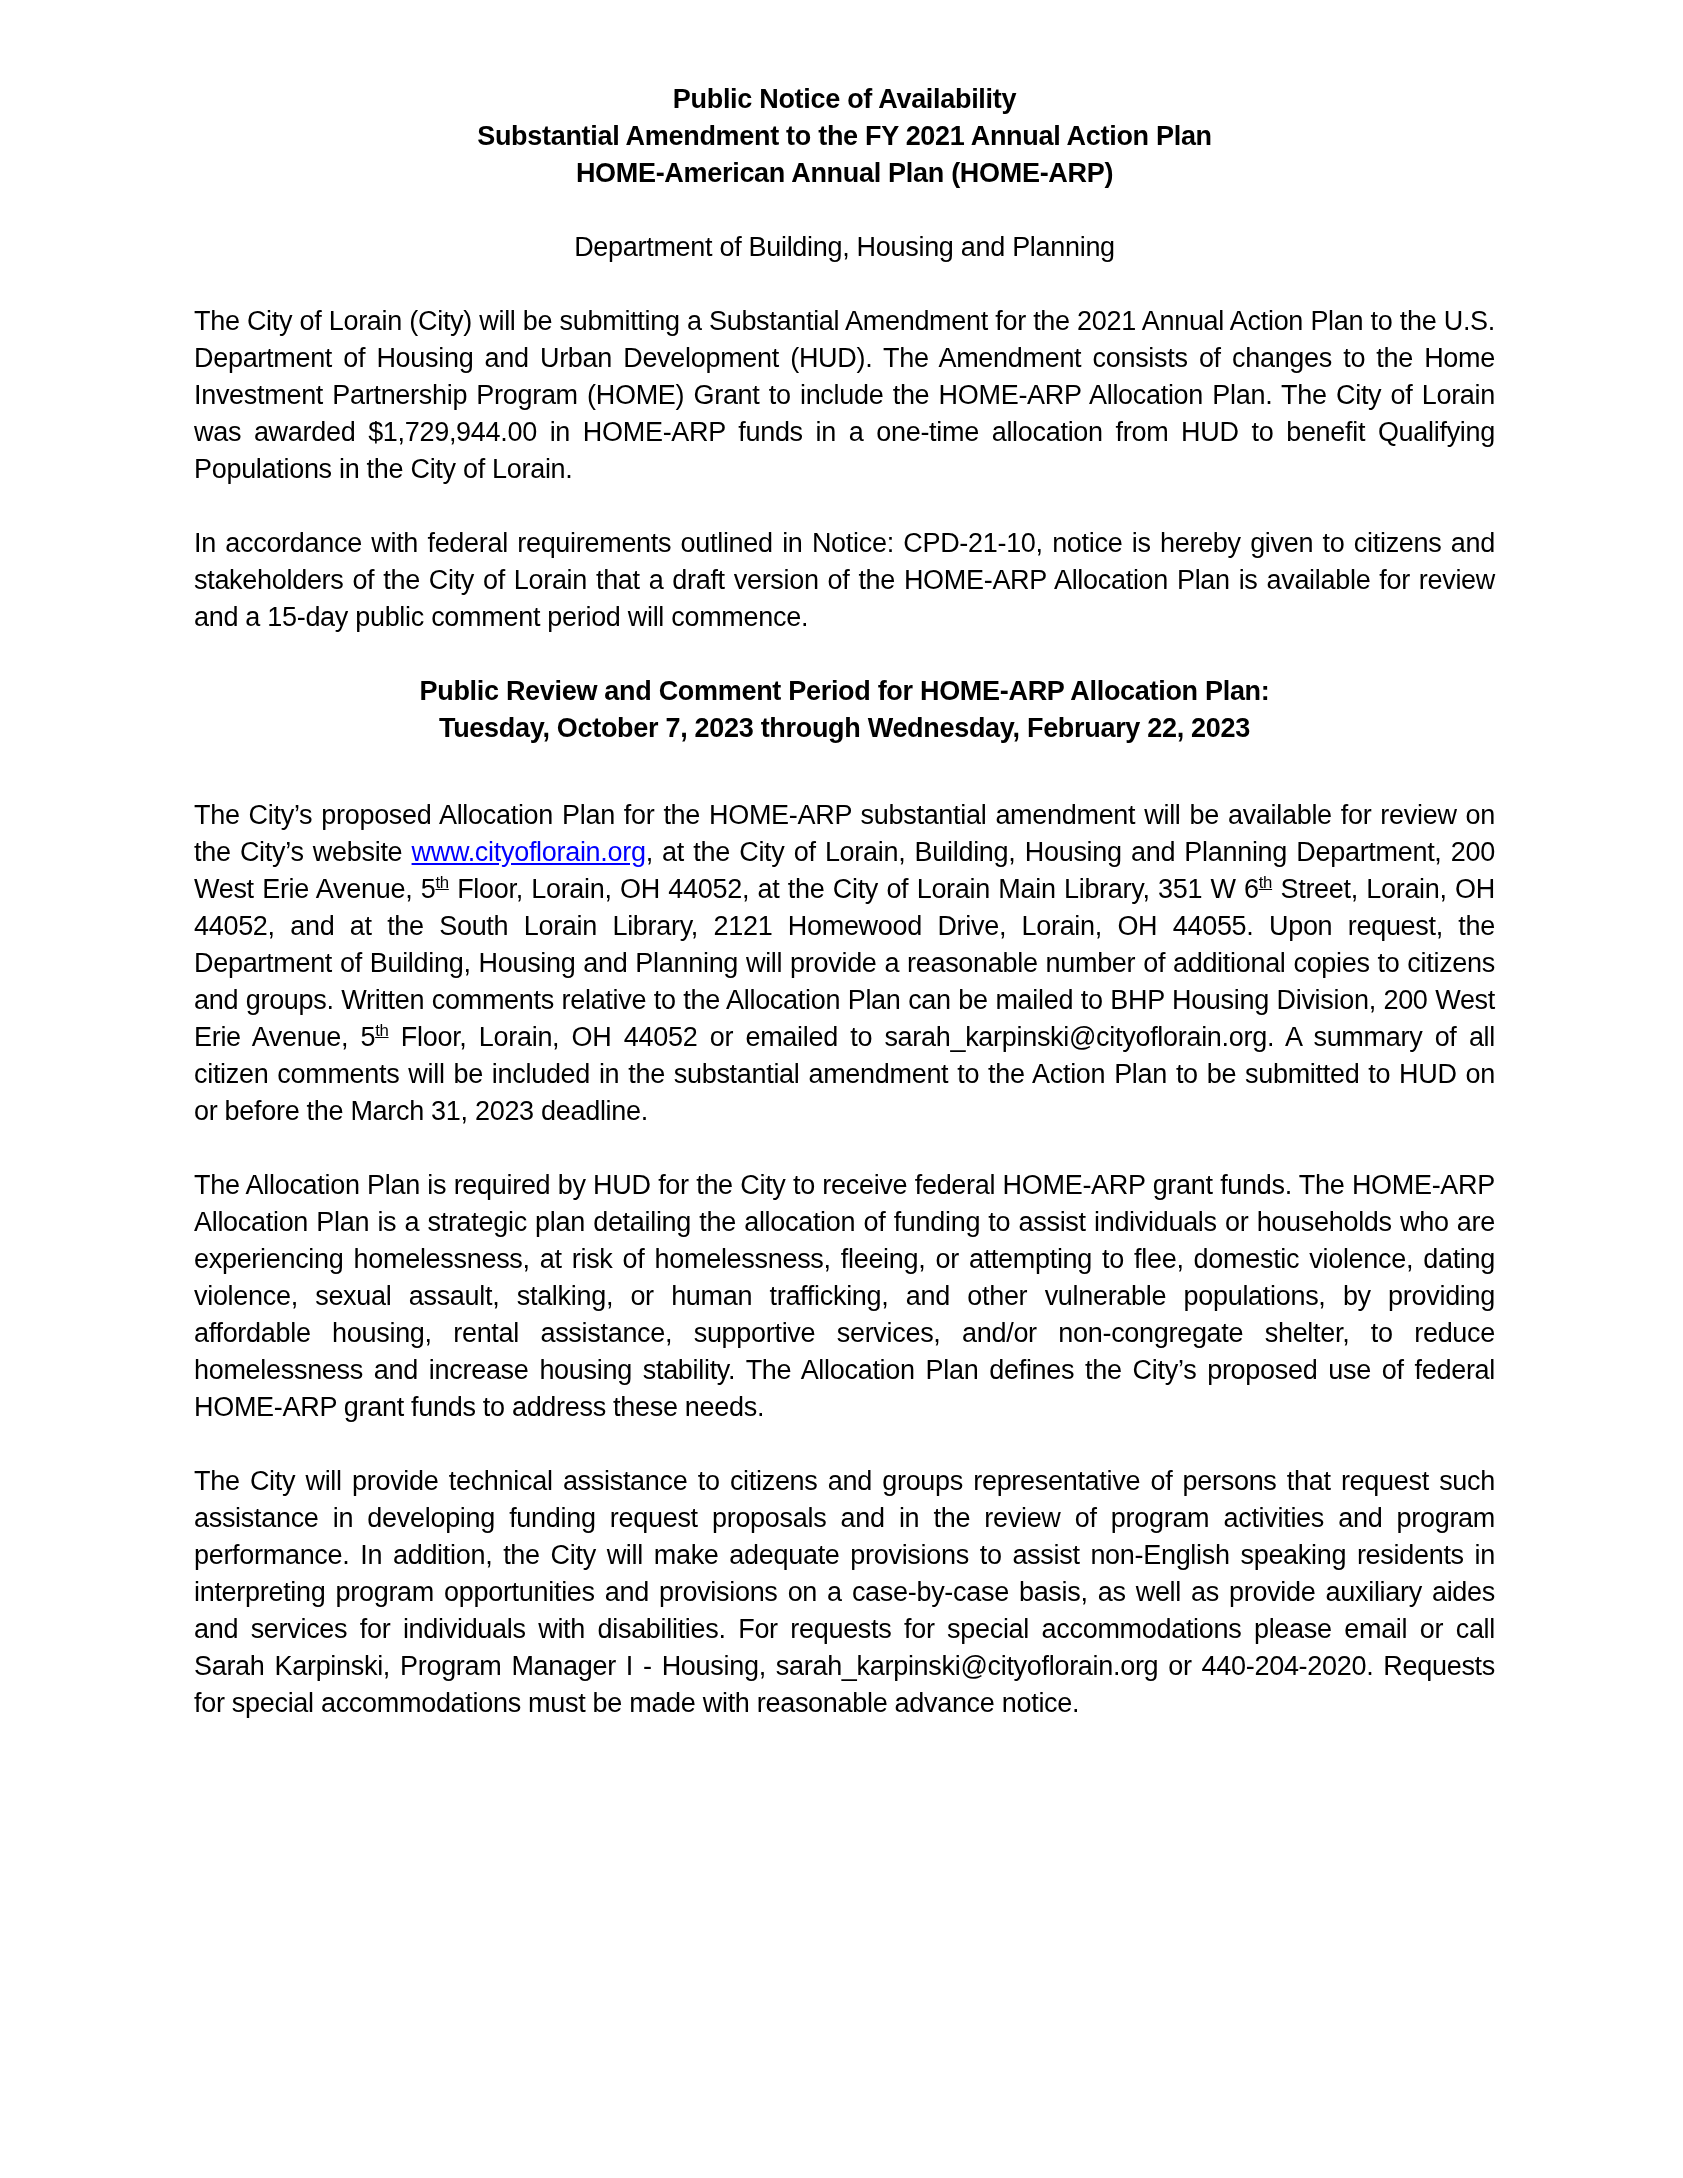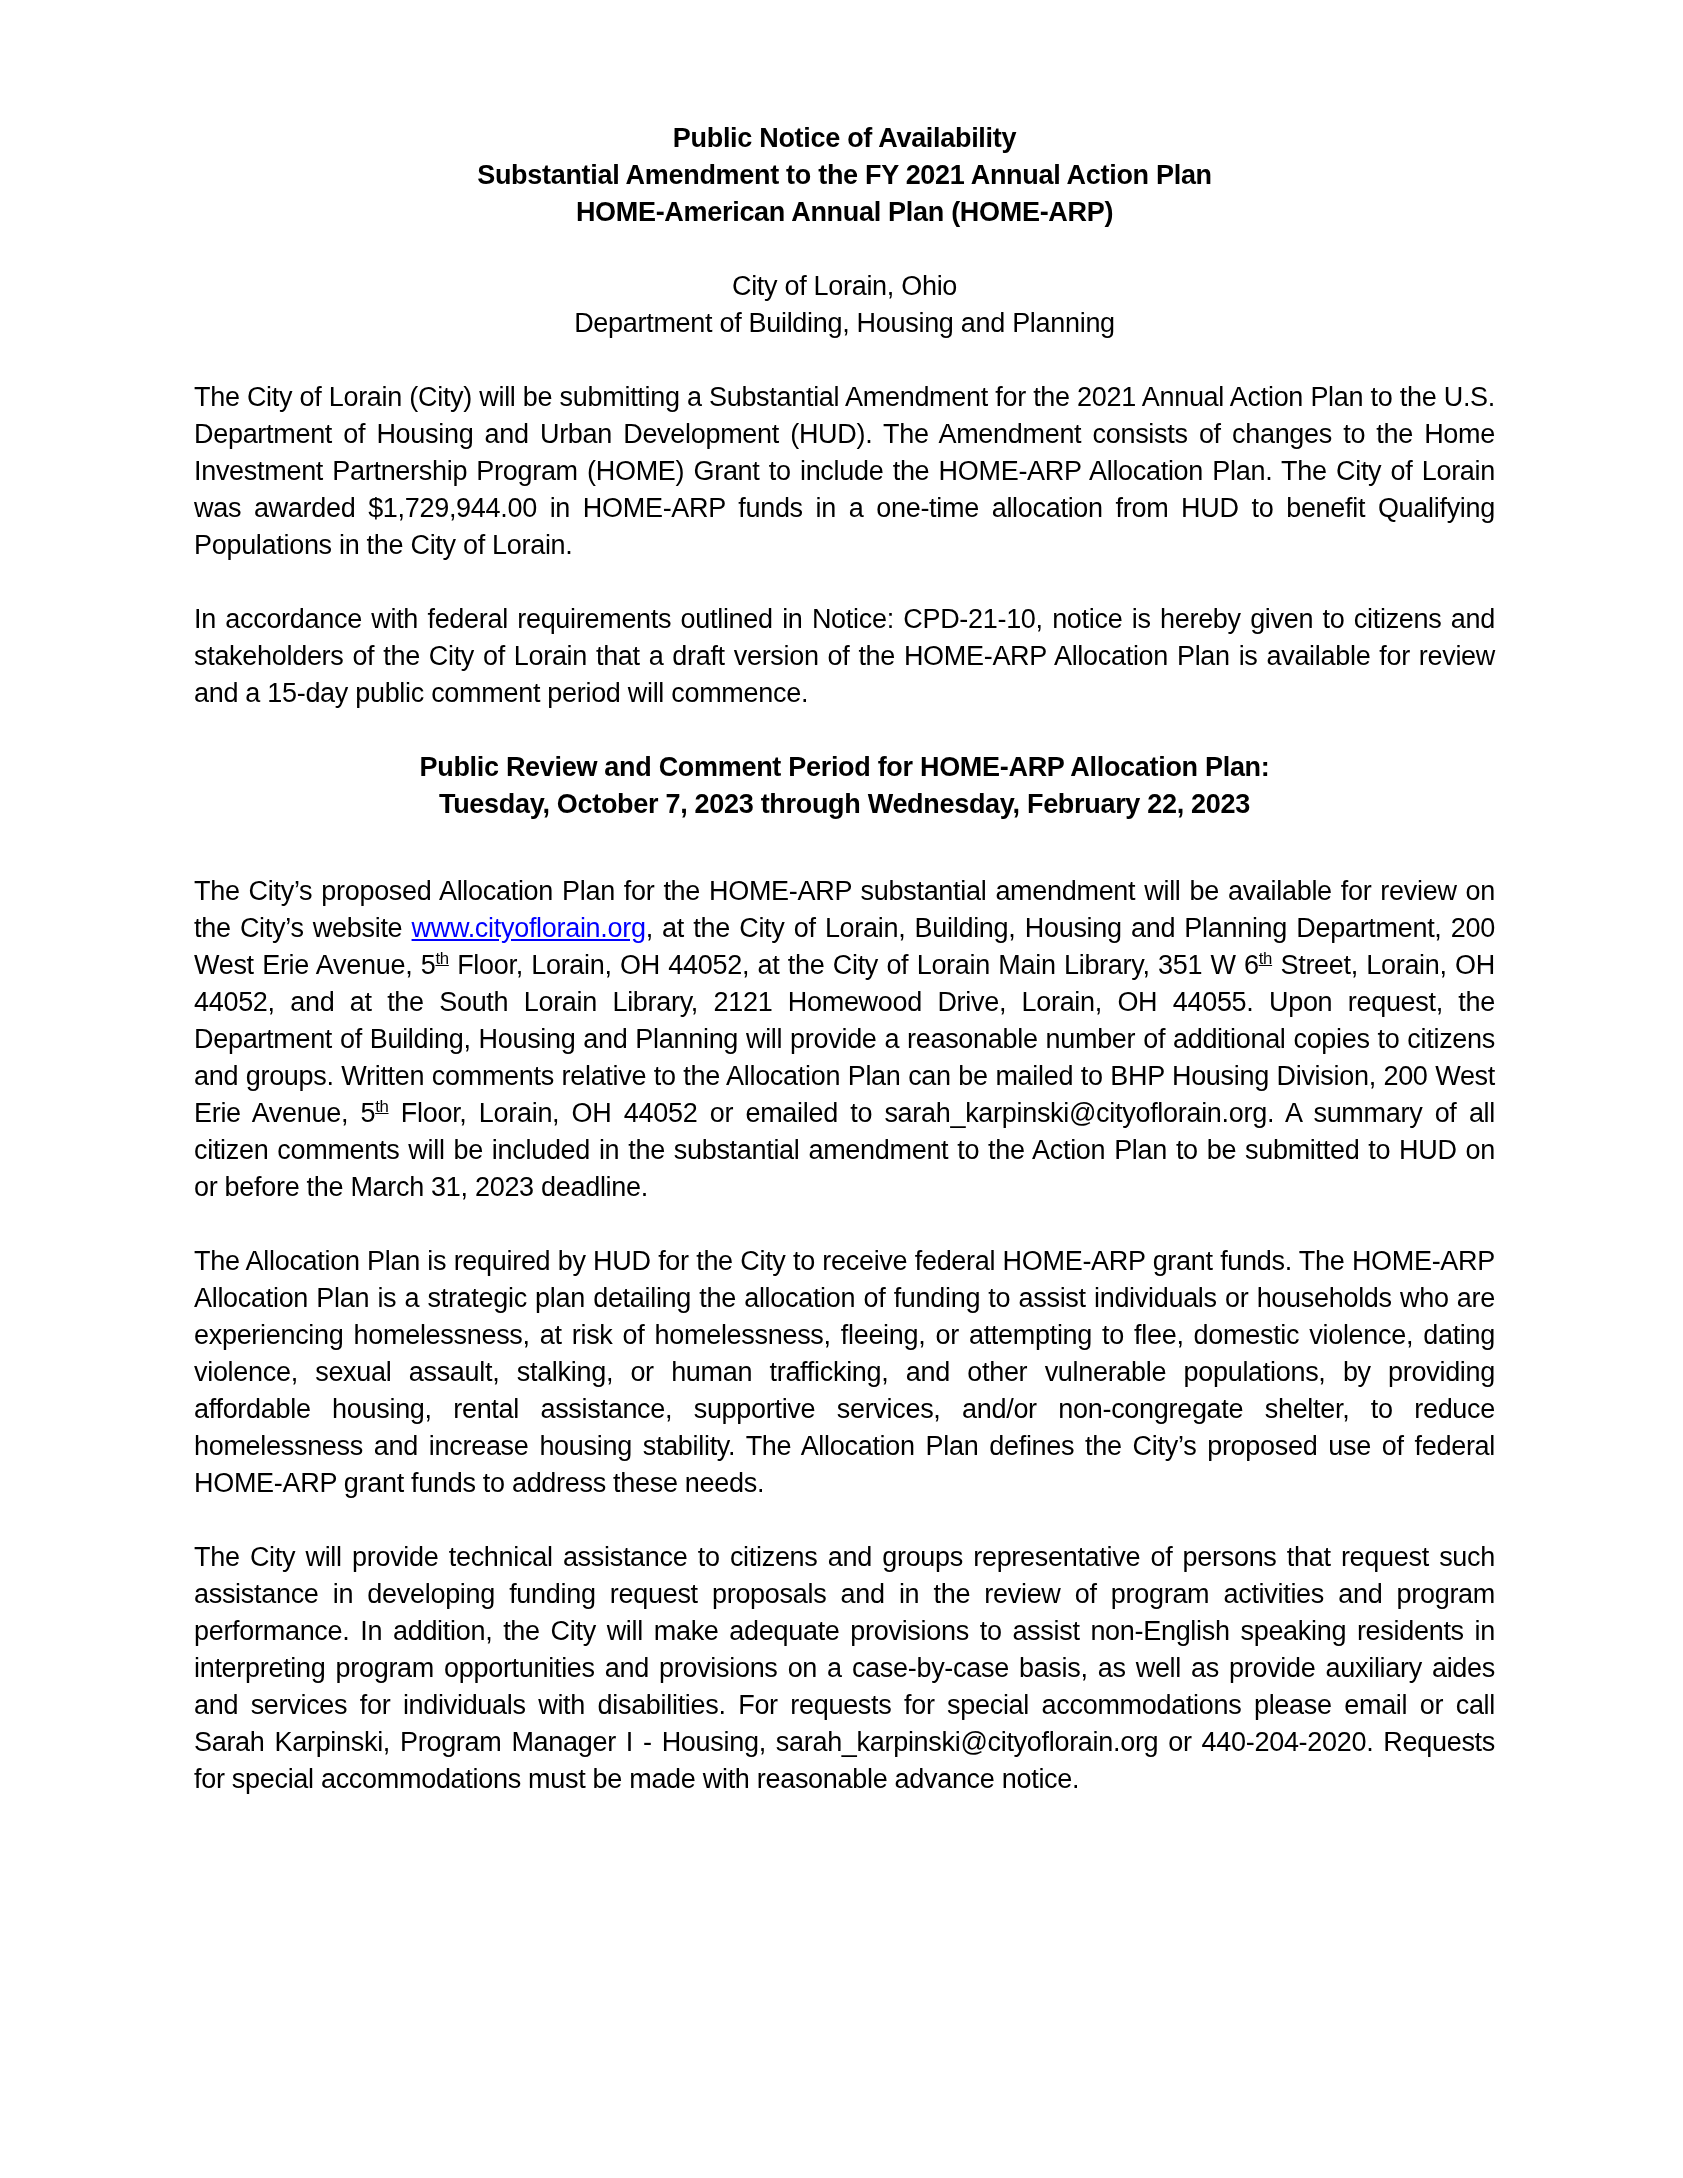--- a/index.html
+++ b/index.html
@@ -2,21 +2,21 @@
 <html style="--link-color: #0000ff;"><head>
 <meta charset="utf-8">
 <style>
   * { margin: 0; padding: 0; box-sizing: border-box; }
   html, body { background: #ffffff; }
   body { width: 1683px; height: 2178px; }
   .page {
     width: 1683px;
     height: 1810px;
     background: #ffffff;
-    padding: 120px 188px 0 194px;
+    padding: 81px 188px 0 194px;
     font-family: "Liberation Sans", "DejaVu Sans", sans-serif;
     font-size: 27px;
     line-height: 37px;
     color: #000000;
     letter-spacing: -0.3px;
   }
   .center { text-align: center; }
   .bold { font-weight: bold; }
   .justify { text-align: justify; text-justify: inter-word; }
   .gap { height: 37px; }
@@ -35,21 +35,20 @@
 
   <div class="title-block center bold">
     <div>Public Notice of Availability</div>
     <div>Substantial Amendment to the FY 2021 Annual Action Plan</div>
     <div>HOME-American Annual Plan (HOME-ARP)</div>
   </div>
 
   <div class="gap"></div>
 
   <div class="org-block center">
-    <div>City of Lorain, Ohio</div>
     <div>Department of Building, Housing and Planning</div>
   </div>
 
   <div class="gap"></div>
 
   <p class="para justify"><span>The City of Lorain (City) will be submitting a Substantial Amendment for the 2021 Annual Action Plan to the U.S. Department of Housing and Urban Development (HUD). The Amendment consists of changes to the Home Investment Partnership Program (HOME) Grant to include the HOME-ARP Allocation Plan. The City of Lorain was awarded $1,729,944.00 in HOME-ARP funds in a one-time allocation from HUD to benefit Qualifying Populations in the City of Lorain.</span></p>
 
   <p class="para justify"><span>In accordance with federal requirements outlined in Notice: CPD-21-10, notice is hereby given to citizens and stakeholders of the City of Lorain that a draft version of the HOME-ARP Allocation Plan is available for review and a 15-day public comment period will commence.</span></p>
 
   <div class="heading-block center bold">

